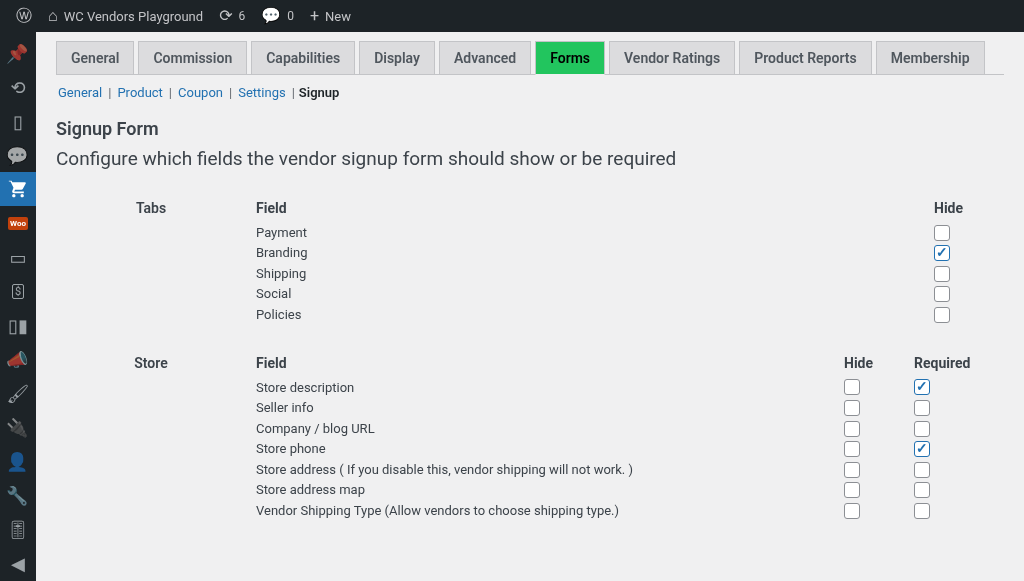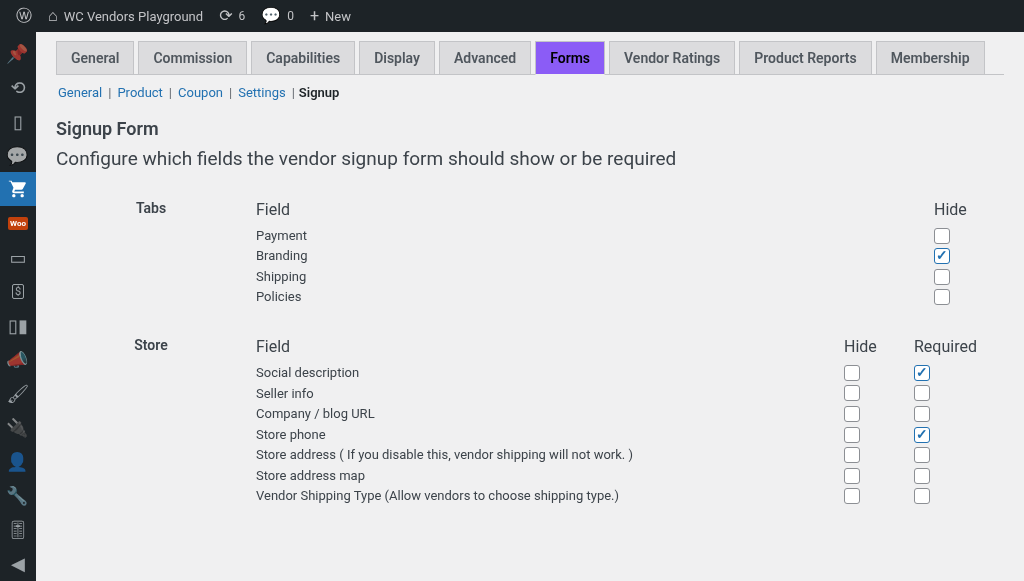--- a/index.html
+++ b/index.html
@@ -14,36 +14,36 @@
 #adminmenu .menu-item { width: 36px; height: 34px; display: flex; align-items: center; justify-content: center; color: rgba(240,246,252,0.6); cursor: pointer; position: relative; }
 #adminmenu .menu-item.current { background: #2271b1; color: #fff; }
 #adminmenu .menu-item.current::after { content: ""; position: absolute; right: -8px; top: 50%; margin-top: -8px; border: 8px solid transparent; border-right-color: #f0f0f1; }
 #adminmenu .menu-item svg { width: 20px; height: 20px; }
 #adminmenu .menu-item .dashicon { font-size: 18px; }
 
 #wpbody { margin-left: 36px; padding: 0 20px 20px 20px; }
 
 .nav-tab-wrapper { padding-top: 9px; border-bottom: 1px solid #c3c4c7; margin-bottom: 10px; }
 .nav-tab { display: inline-block; padding: 8px 14px; margin: 0 4px -1px 0; background: #dcdcde; border: 1px solid #c3c4c7; border-bottom: none; color: #50575e; font-size: 14px; font-weight: 600; text-decoration: none; cursor: pointer; }
-.nav-tab.active { background: #8b5cf6; border-bottom: 1px solid #f0f0f1; color: #000; }
+.nav-tab.active { background: #22c55e; border-bottom: 1px solid #f0f0f1; color: #000; }
 
 .subsub { margin: 4px 0 18px 0; font-size: 13px; color: #646970; }
 .subsub a { color: #2271b1; text-decoration: none; padding: 0 2px; cursor: pointer; }
 .subsub .sep { color: #646970; padding: 0 4px; }
 .subsub .current { color: #1d2327; font-weight: 600; }
 
 h2.page-title { font-size: 18px; font-weight: 600; margin-bottom: 8px; }
 p.desc { font-size: 19px; color: #3c434a; margin-bottom: 30px; }
 
 table.form-table { width: 100%; border-collapse: collapse; }
 table.form-table > tbody > tr > th { width: 200px; text-align: center; vertical-align: top; font-weight: 600; font-size: 14px; padding: 0 10px 30px 0; }
 table.form-table > tbody > tr > td { vertical-align: top; padding: 0 0 30px 0; }
 
 .field-table { width: 100%; border-collapse: collapse; font-size: 13px; }
-.field-table th { text-align: left; font-weight: 400; padding: 0 0 6px 0; font-size: 16px; }
+.field-table th { text-align: left; font-weight: 700; padding: 0 0 6px 0; font-size: 14px; }
 .field-table th.col-hide { width: 70px; }
 .field-table th.col-req { width: 90px; }
 .field-table td { padding: 2px 0; color: #3c434a; }
 .field-table td.checkcell { width: 70px; }
 
 input[type=checkbox] { width: 16px; height: 16px; border: 1px solid #8c8f94; border-radius: 3px; appearance: none; background: #fff; cursor: pointer; position: relative; vertical-align: middle; }
 input[type=checkbox]:checked { background: #fff; border-color: #2271b1; }
 input[type=checkbox]:checked::after { content: "✓"; position: absolute; top: -2px; left: 1px; font-size: 14px; color: #2271b1; font-weight: bold; }
 </style>
 </head>
@@ -147,20 +147,24 @@
                 <tr>
                   <td>Payment</td>
                   <td class="checkcell"><input type="checkbox" style=""></td>
                 </tr>
                 <tr>
                   <td>Branding</td>
                   <td class="checkcell"><input type="checkbox" checked="" style=""></td>
                 </tr>
                 <tr>
                   <td>Shipping</td>
+                  <td class="checkcell"><input type="checkbox" style=""></td>
+                </tr>
+                <tr>
+                  <td>Social</td>
                   <td class="checkcell"><input type="checkbox" style=""></td>
                 </tr>
                 <tr>
                   <td>Policies</td>
                   <td class="checkcell"><input type="checkbox" style=""></td>
                 </tr>
               </tbody>
           </table>
         </td>
       </tr>
@@ -170,21 +174,21 @@
           <table class="field-table">
             <thead>
               <tr>
                 <th>Field</th>
                 <th class="col-hide">Hide</th>
                 <th class="col-req">Required</th>
               </tr>
             </thead>
             <tbody id="store-rows">
                 <tr>
-                  <td>Social description</td>
+                  <td>Store description</td>
                   <td class="checkcell"><input type="checkbox" style=""></td>
                   <td class="checkcell"><input type="checkbox" checked="" style=""></td>
                 </tr>
                 <tr>
                   <td>Seller info</td>
                   <td class="checkcell"><input type="checkbox" style=""></td>
                   <td class="checkcell"><input type="checkbox" style=""></td>
                 </tr>
                 <tr>
                   <td>Company / blog URL</td>

